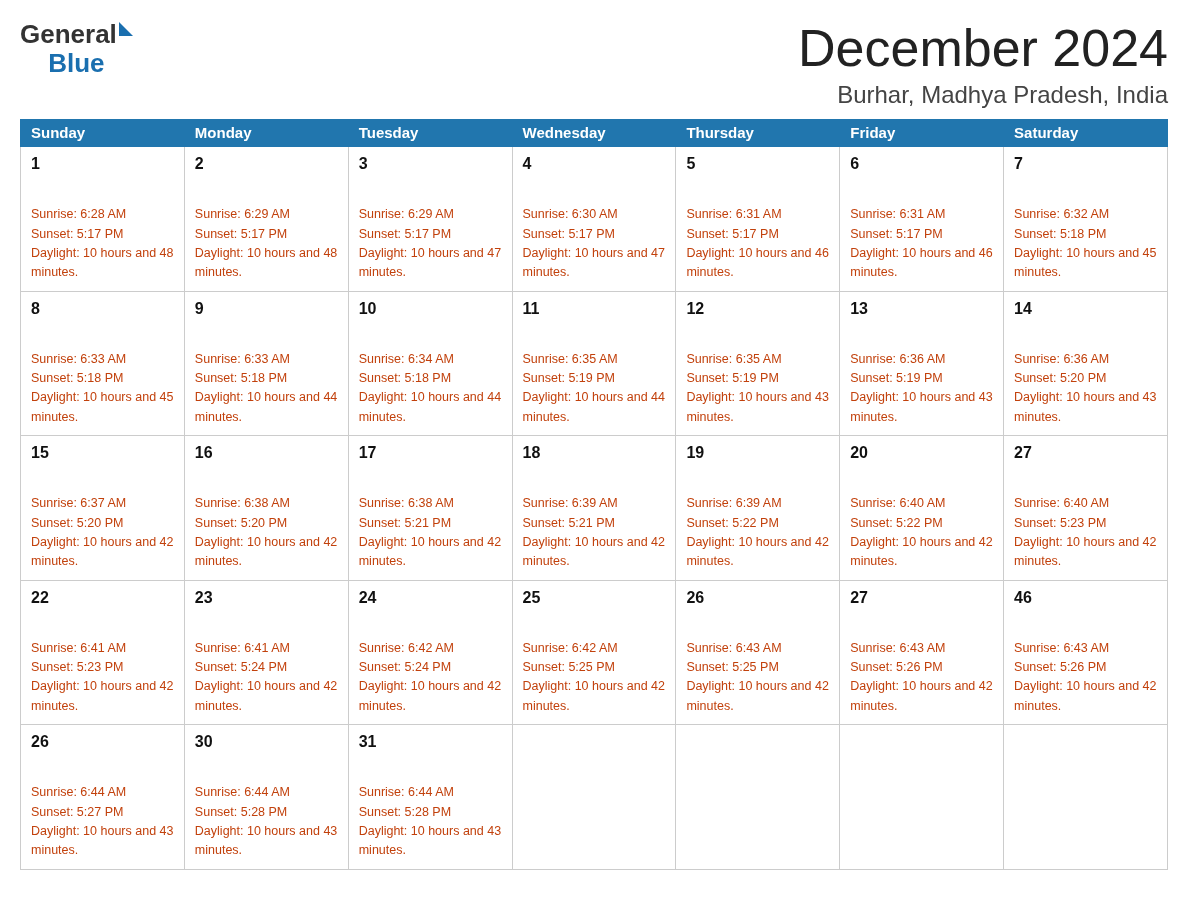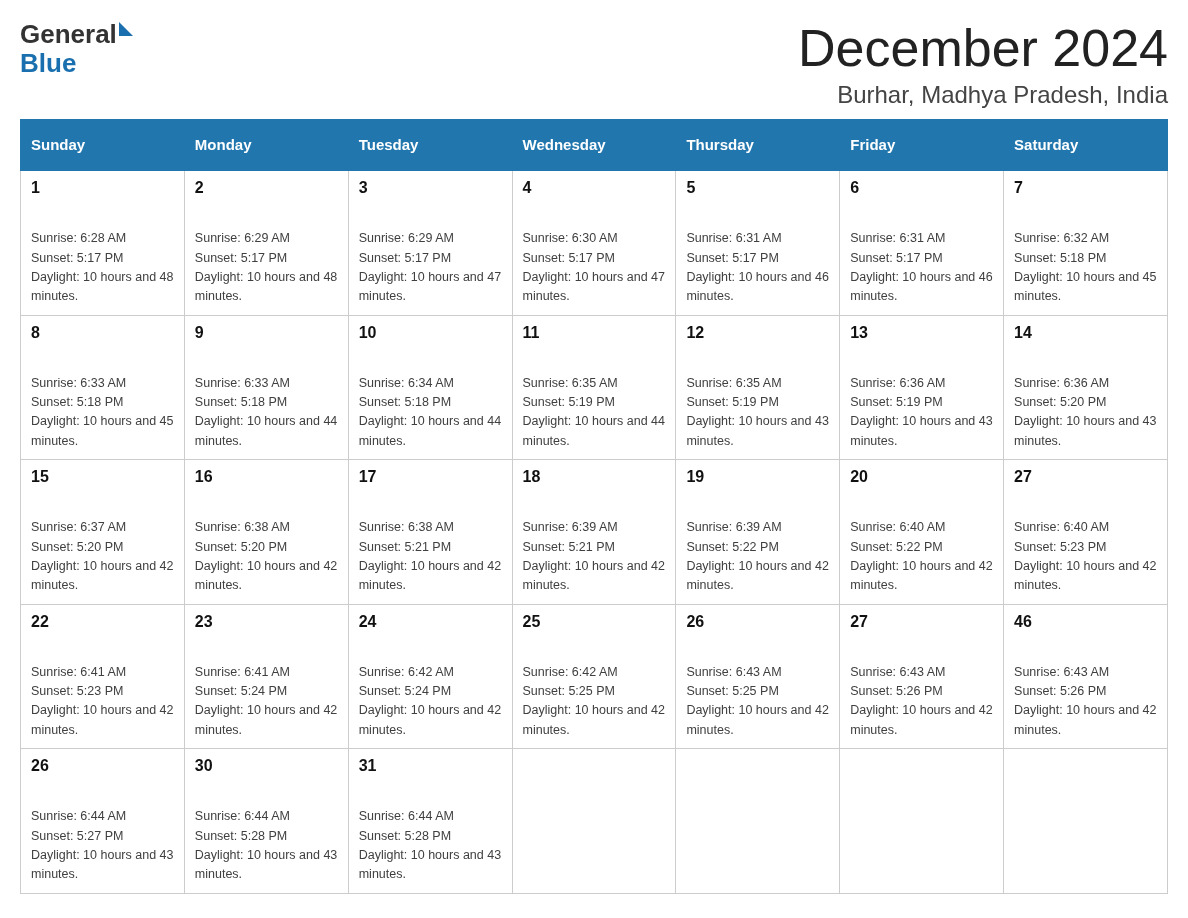--- a/index.html
+++ b/index.html
@@ -23,20 +23,21 @@
     }
     .logo-text-general {
       font-size: 26px;
       font-weight: bold;
       color: #333;
     }
     .logo-text-blue {
       font-size: 26px;
       font-weight: bold;
       color: #1a6faf;
+      text-align: center;
     }
     .logo-triangle {
       width: 0;
       height: 0;
       border-left: 14px solid #1a6faf;
       border-top: 14px solid transparent;
       border-bottom: 0px solid transparent;
       margin-left: 2px;
       margin-top: -10px;
     }
@@ -62,21 +63,21 @@
     .calendar {
       width: 100%;
       border-collapse: collapse;
       margin-top: 10px;
     }
     .calendar th {
       background-color: #2176ae;
       color: #fff;
       font-size: 15px;
       font-weight: bold;
-      padding: 16px 10px;
+      padding: 4px 10px;
       text-align: left;
       border: 1px solid #2176ae;
     }
     .calendar td {
       border: 1px solid #ccc;
       vertical-align: top;
       padding: 8px 10px;
       width: 14.28%;
       font-size: 13px;
       color: #333;
@@ -84,21 +85,21 @@
     }
     .day-num {
       font-size: 16px;
       font-weight: bold;
       color: #111;
       display: block;
       margin-bottom: 4px;
     }
     .day-info {
       font-size: 12.5px;
-      color: #404040;
+      color: #c2410c;
       line-height: 1.55;
       margin-top: 32px;
     }
     .empty-cell {
       background: #fff;
     }
     .row-border-top td {
       border-top: 2px solid #2176ae;
     }
   </style>

